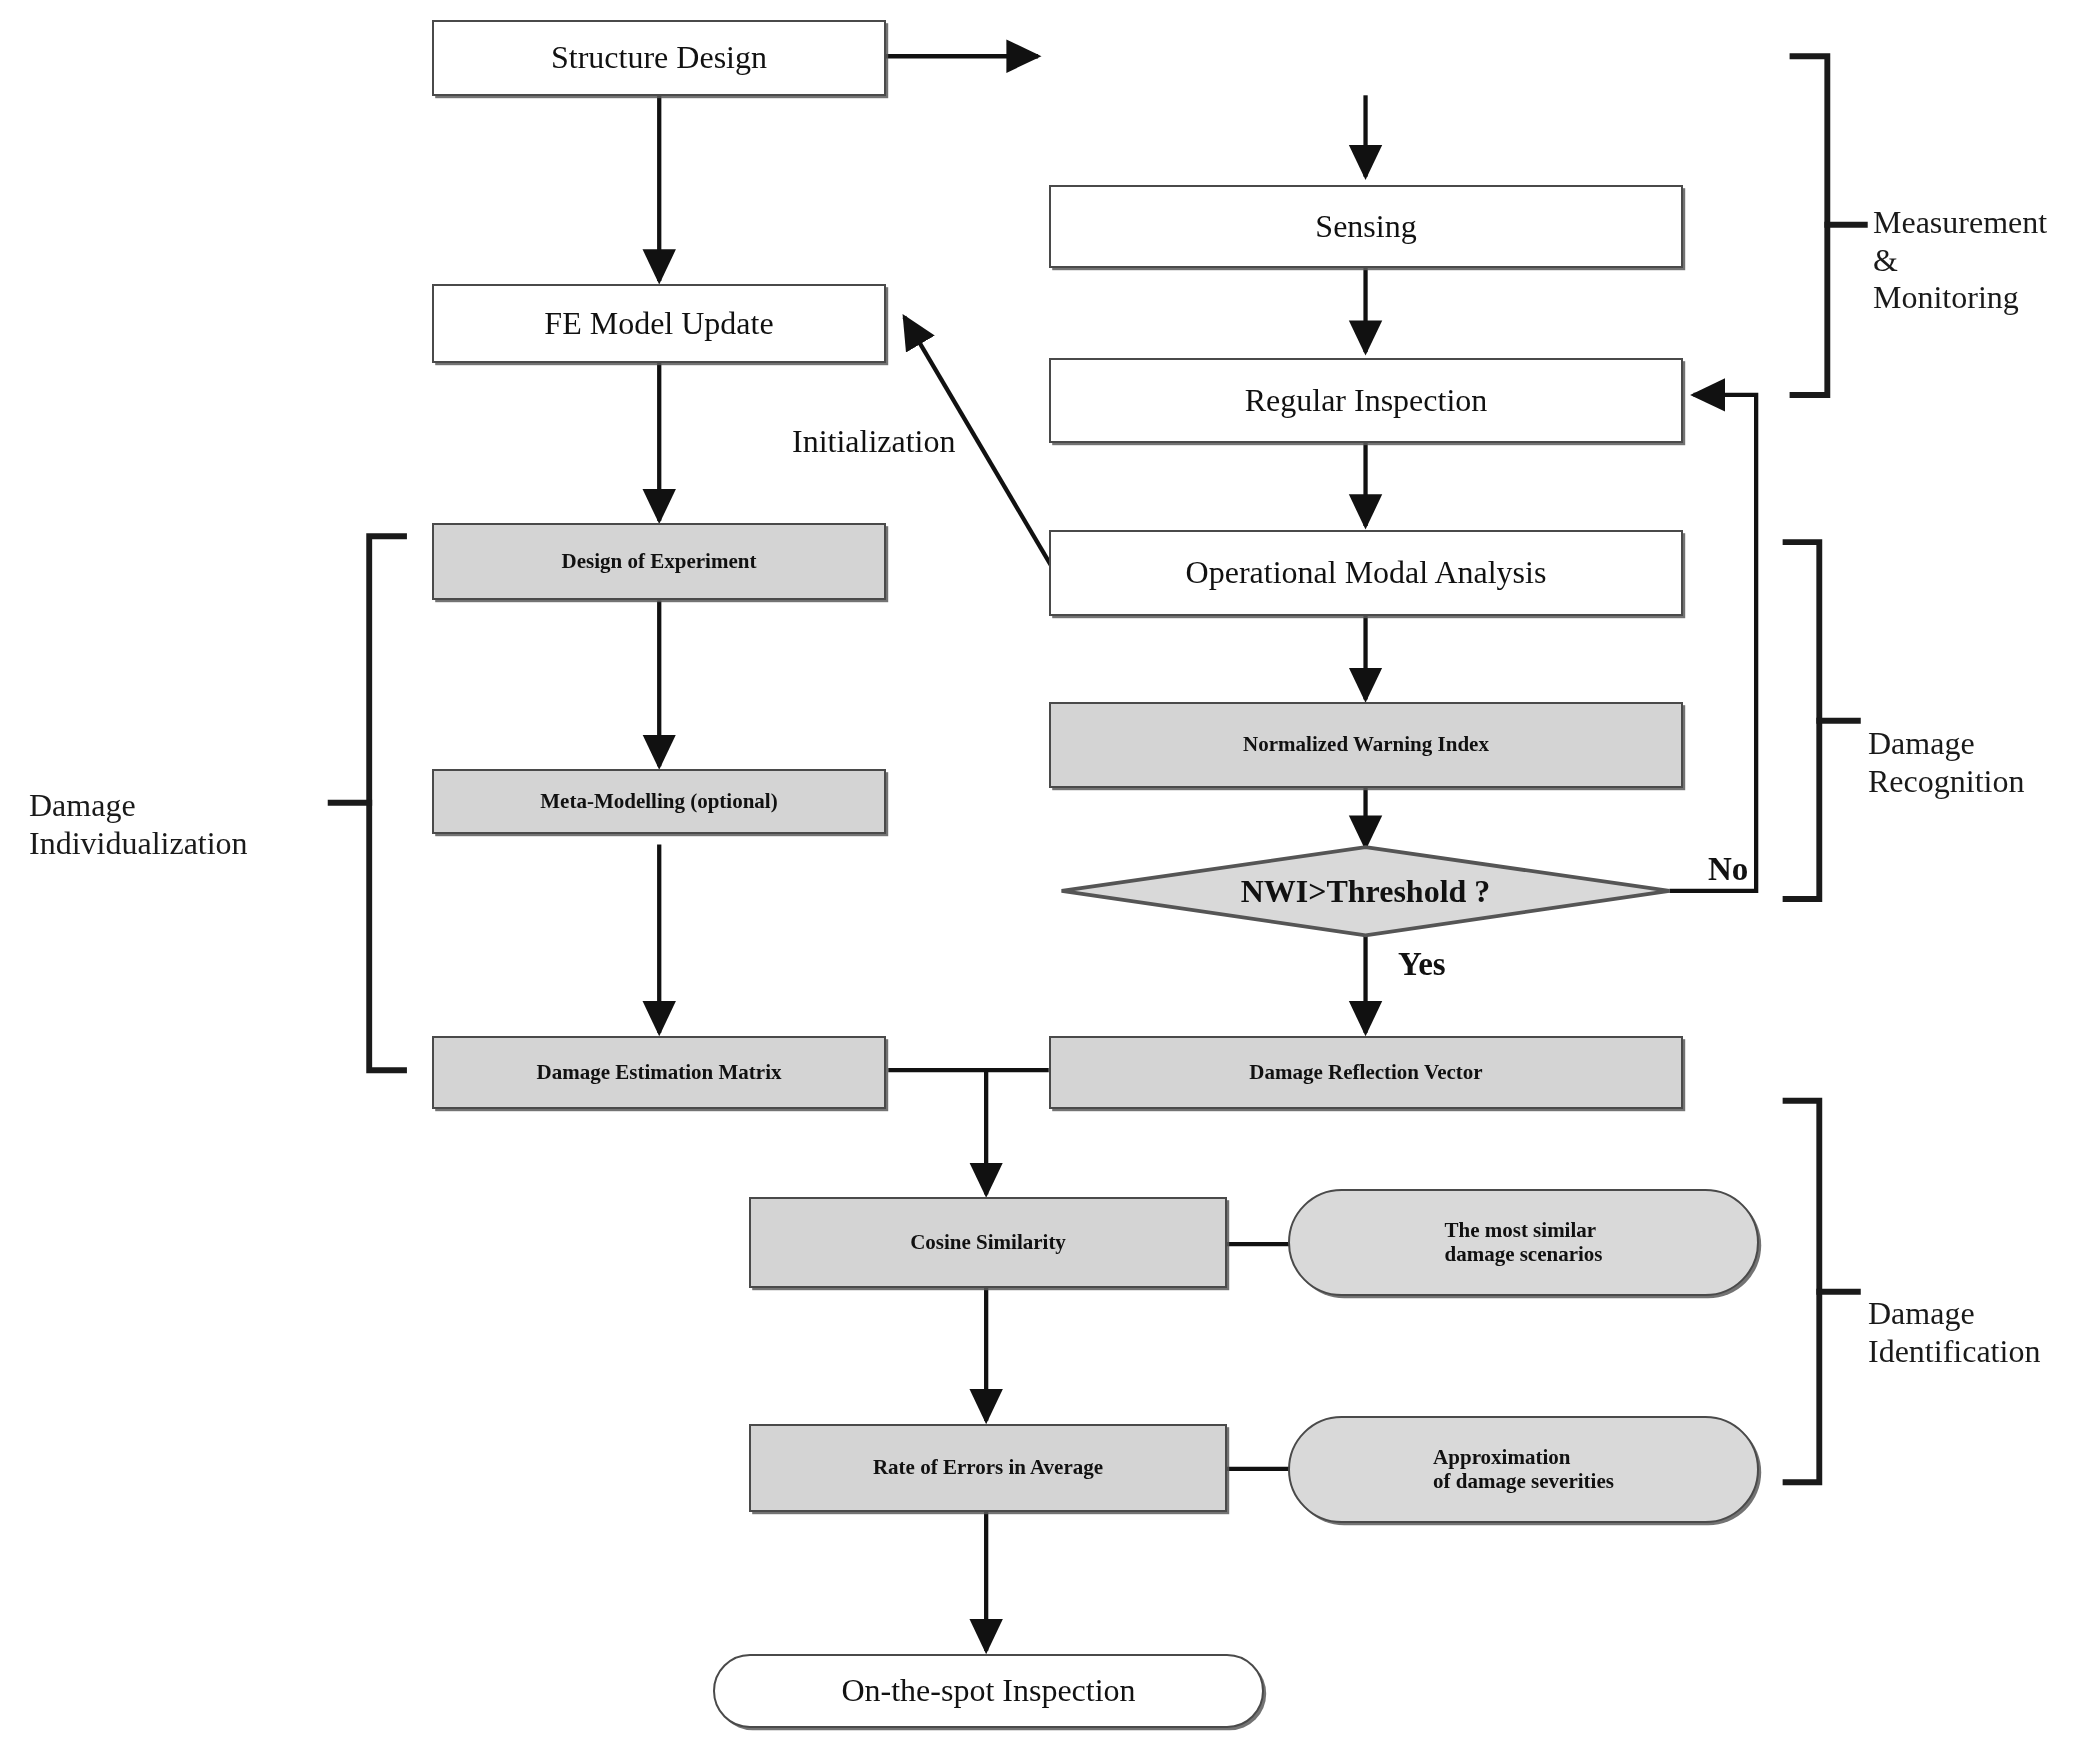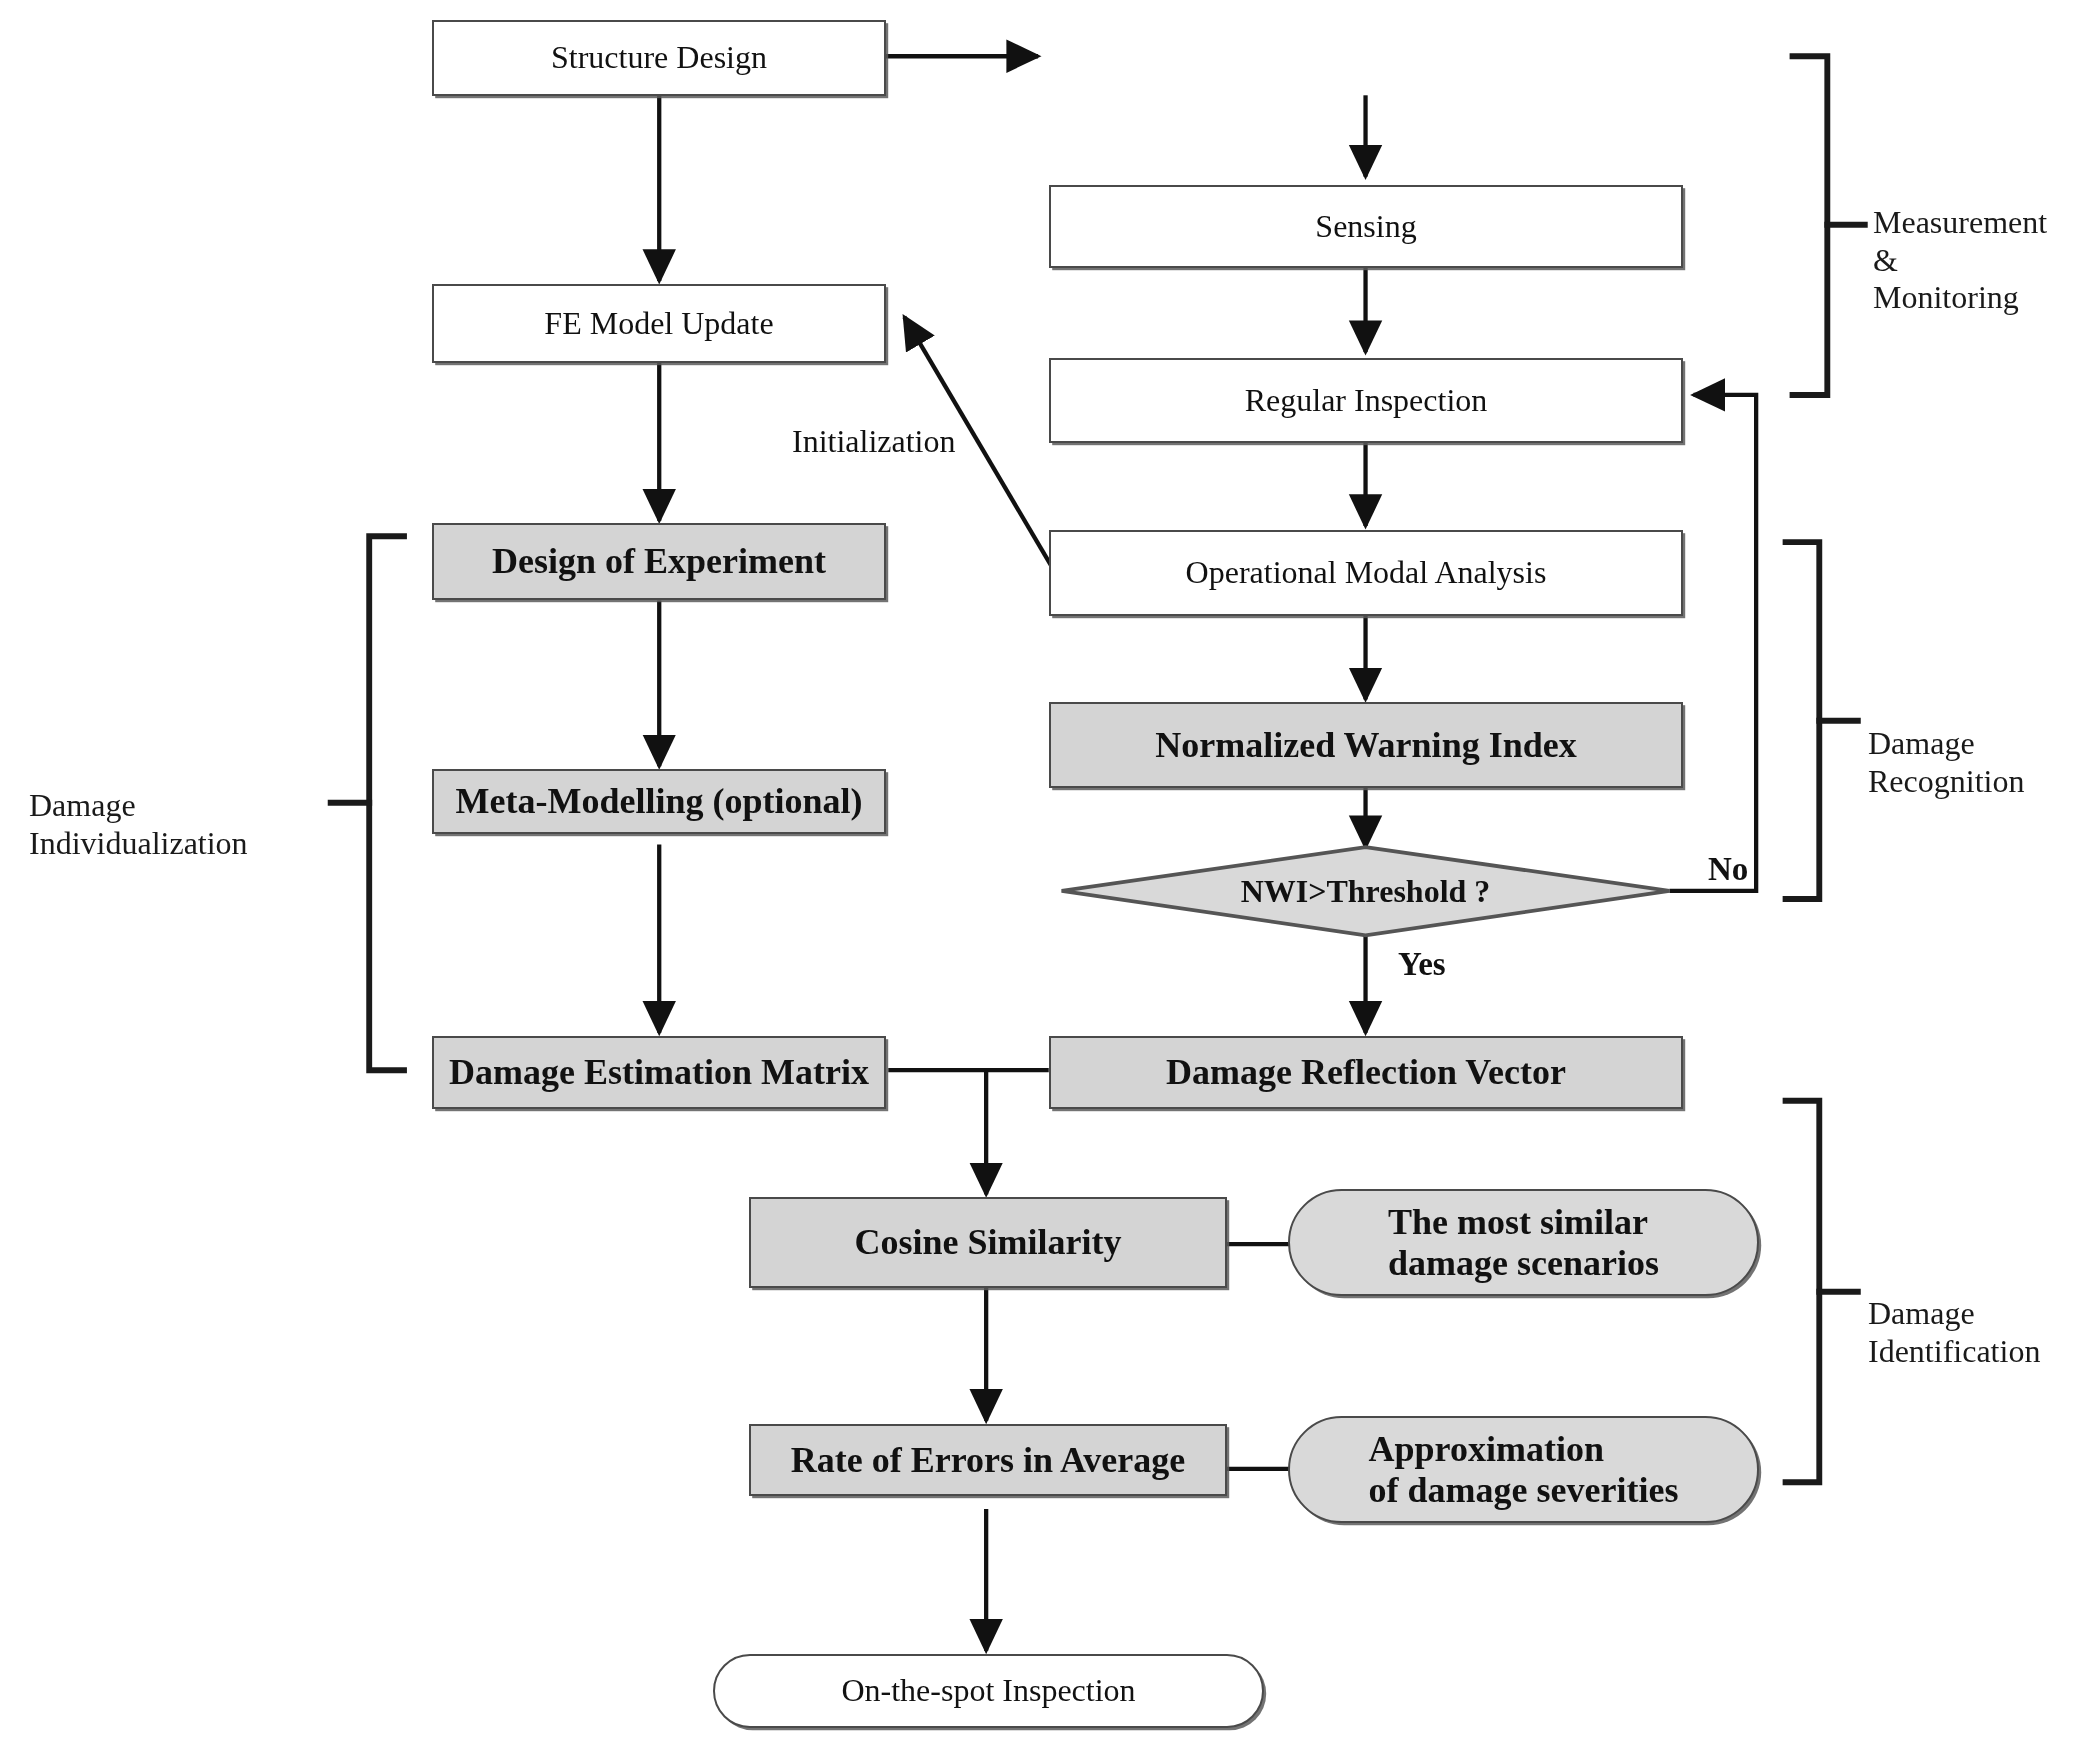--- a/index.html
+++ b/index.html
@@ -51,21 +51,21 @@
   }
   .rounded.gray {
     background: #d9d9d9;
   }
   .t-plain {
     font-weight: normal;
     font-size: 32px;
   }
   .t-bold {
     font-weight: bold;
-    font-size: 36px;
+    font-size: 21px;
   }
   .edge-label {
     position: absolute;
     color: #111111;
     white-space: nowrap;
     margin-left: 21px;
   }
   .bracket-label {
     position: absolute;
     color: #1a1a1a;
@@ -205,21 +205,21 @@
 
   <div class="node rect gray t-bold" style="left:749px; top:1197px; width:478px; height:91px;">
     <span>Cosine Similarity</span>
   </div>
 
   <div class="node rounded gray t-bold multi" style="left:1288px; top:1189px; width:471px; height:107px; border-radius:54px;">
     <span>The most similar
 damage scenarios</span>
   </div>
 
-  <div class="node rect gray t-bold" style="left:749px; top:1424px; width:478px; height:72px;">
+  <div class="node rect gray t-bold" style="left:749px; top:1424px; width:478px; height:88px;">
     <span>Rate of Errors in Average</span>
   </div>
 
   <div class="node rounded gray t-bold multi" style="left:1288px; top:1416px; width:471px; height:107px; border-radius:54px;">
     <span>Approximation
 of damage severities</span>
   </div>
 
   <div class="node rounded t-plain" style="left:713px; top:1654px; width:551px; height:74px; border-radius:43px;">
     <span>On-the-spot Inspection</span>

